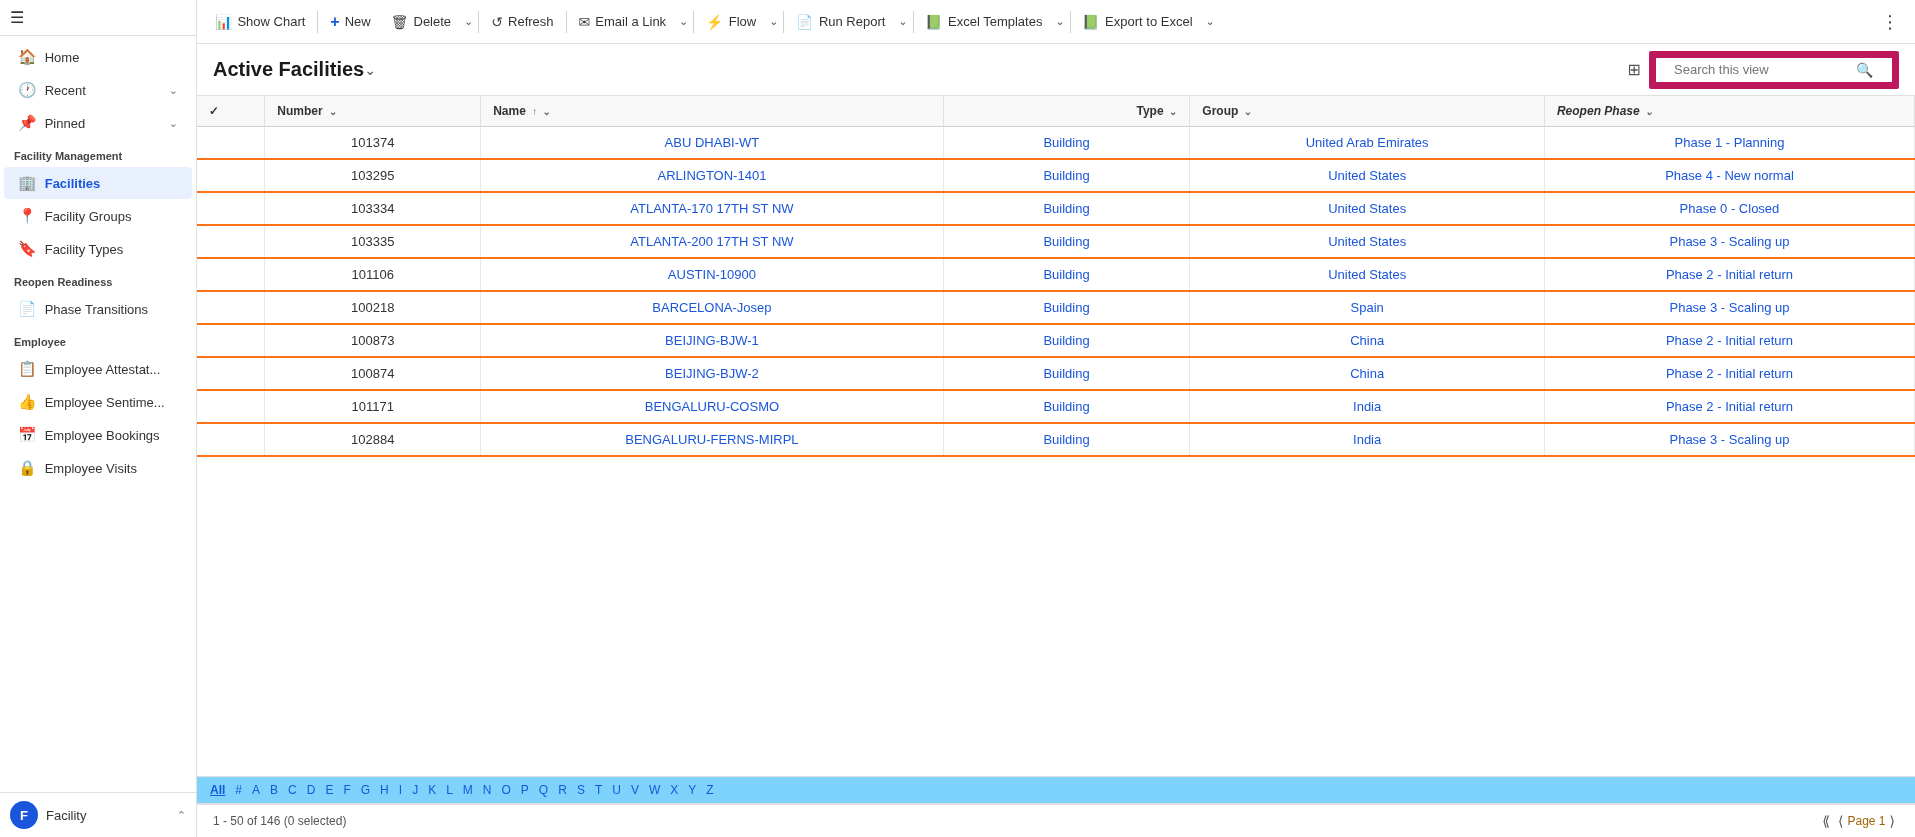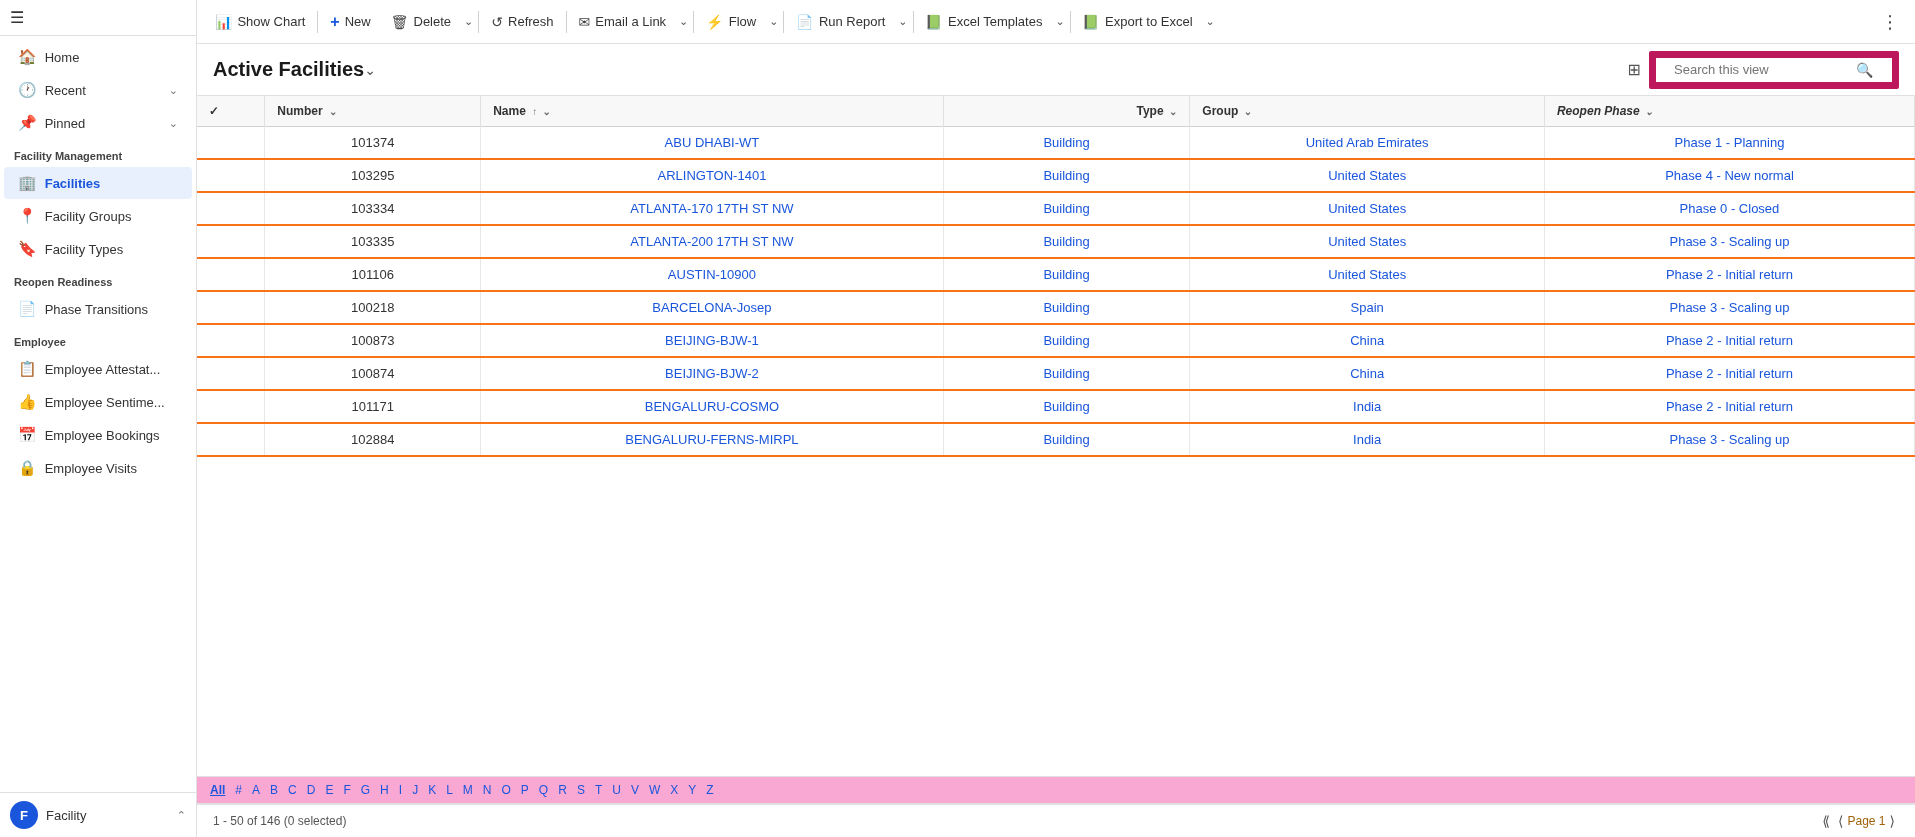--- a/index.html
+++ b/index.html
@@ -219,21 +219,21 @@
     .checkbox-cell { width: 44px; }
 
     
     .alpha-bar {
       display: flex;
       align-items: flex-end;
       gap: 0;
       padding: 4px 8px;
       border-top: 1px solid #e0e0e0;
       border-bottom: 1px solid #e0e0e0;
-      background: #f9a8d4;
+      background: #7dd3fc;
       overflow-x: auto;
     }
     .alpha-item {
       padding: 2px 5px;
       font-size: 12px;
       color: #1a56db;
       cursor: pointer;
       border-radius: 2px;
     }
     .alpha-item.active { font-weight: 700; text-decoration: underline; }

